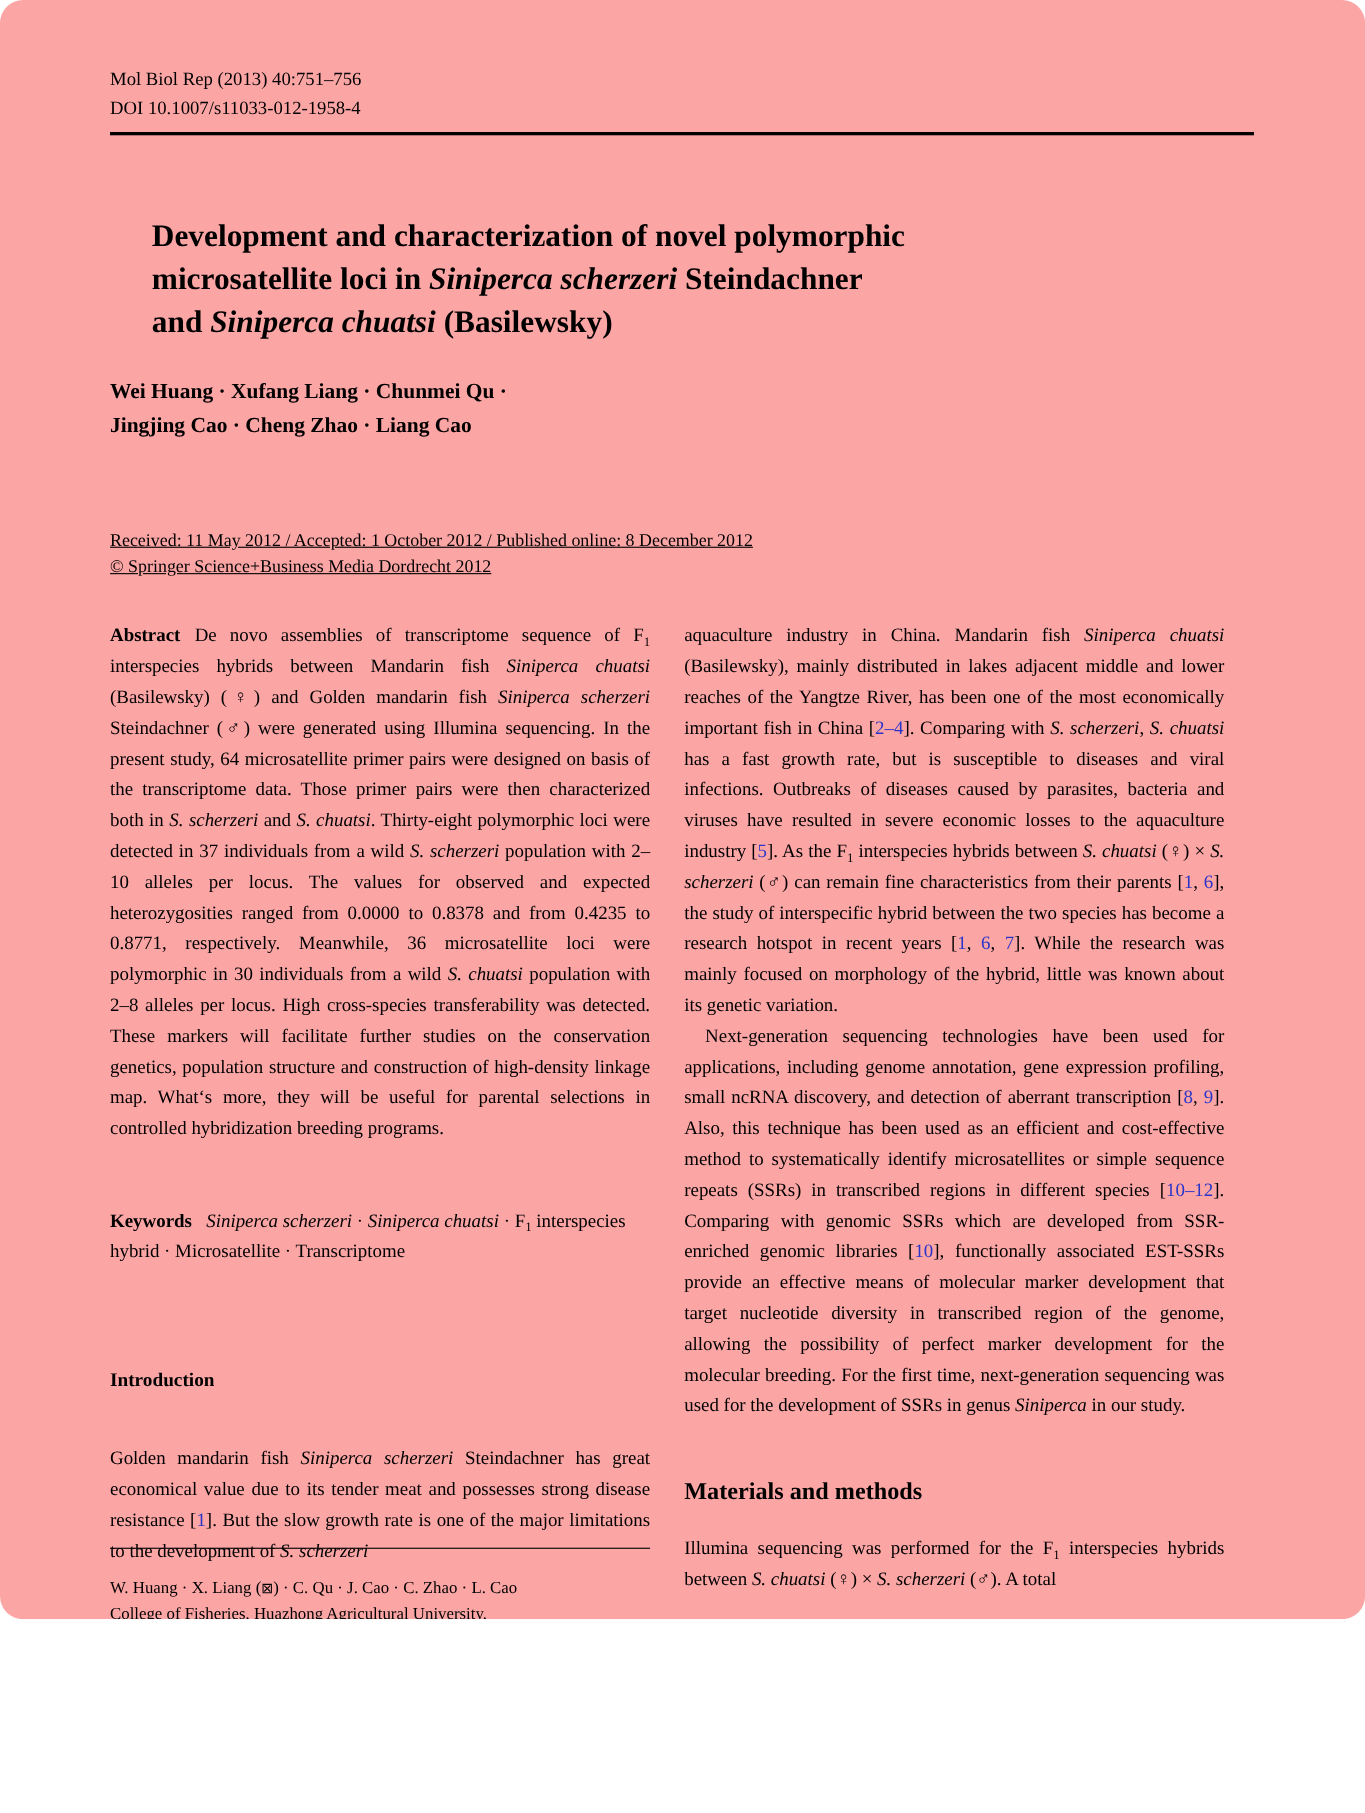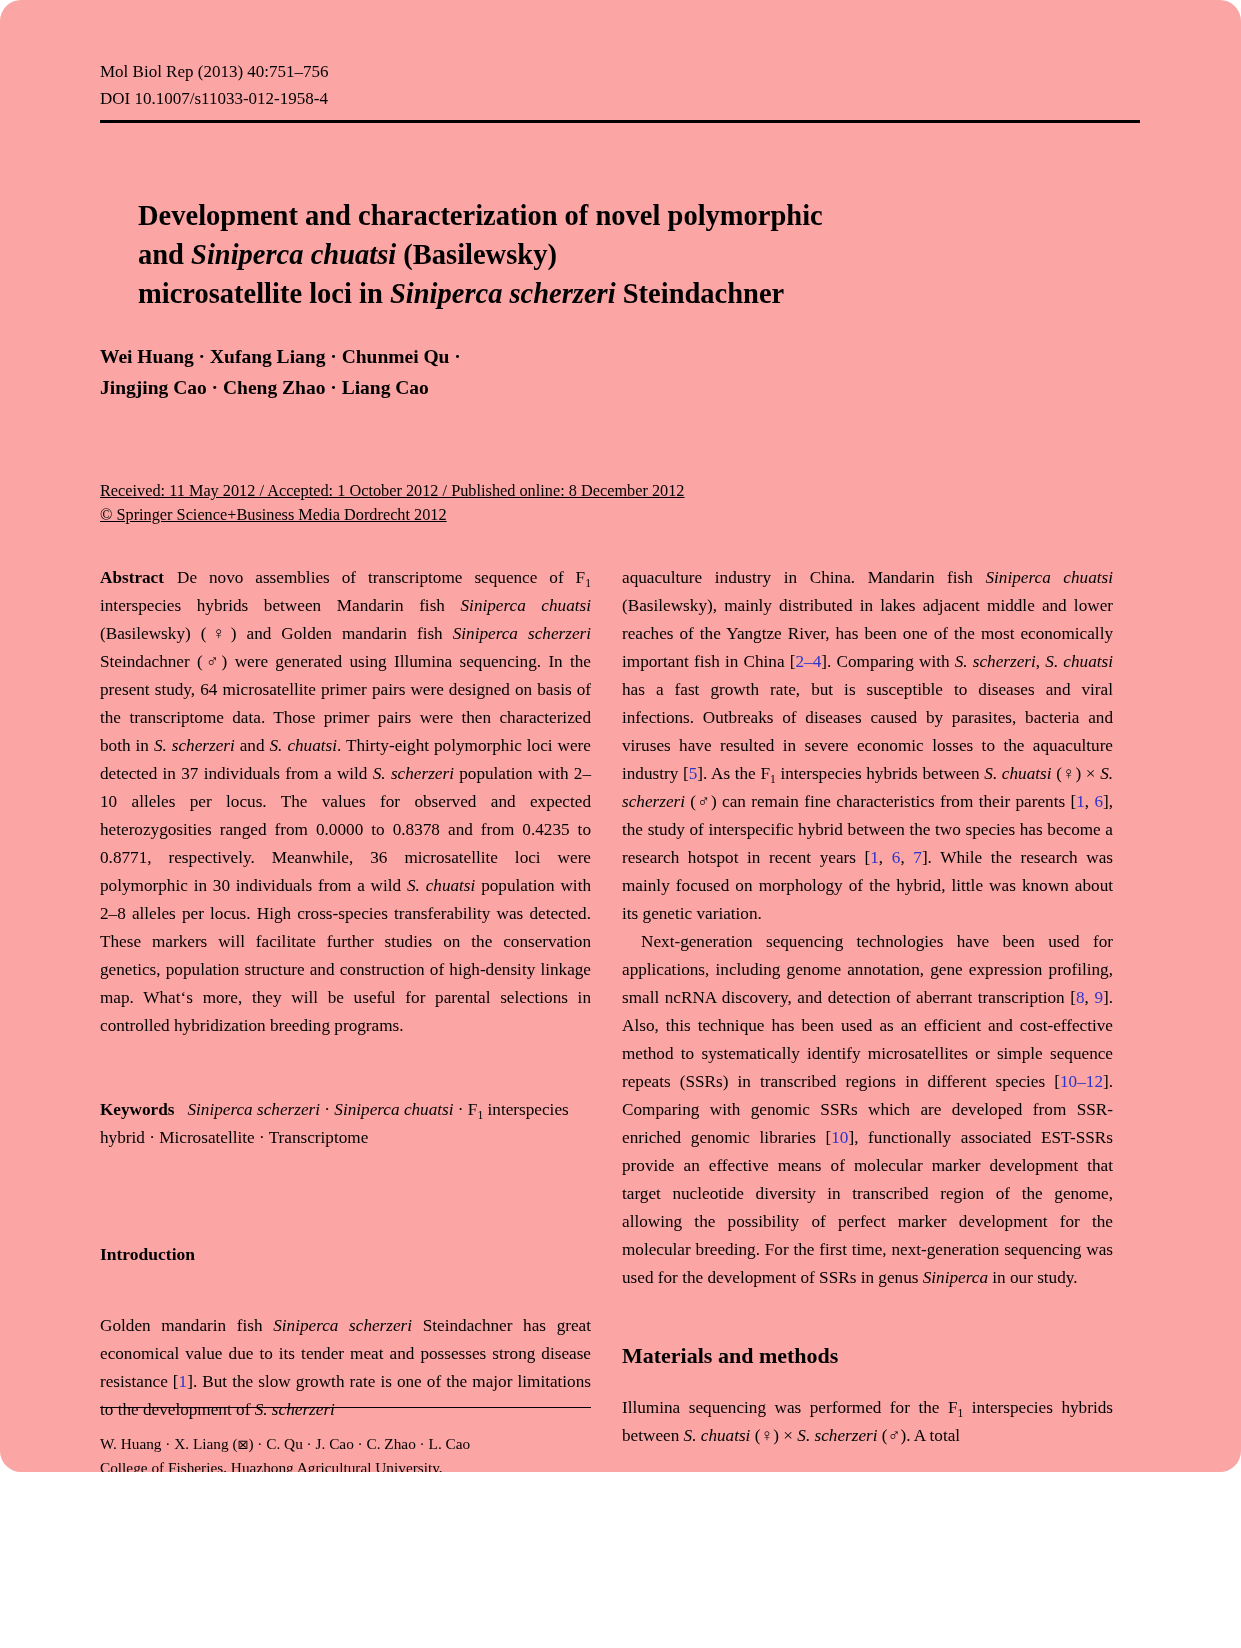--- a/index.html
+++ b/index.html
@@ -48,22 +48,22 @@
 
   <div class="journal-header">
     <div>Mol Biol Rep (2013) 40:751–756</div>
     <div>DOI 10.1007/s11033-012-1958-4</div>
   </div>
 
   <div class="header-rule"></div>
 
   <h1 class="article-title">
     <div><span>Development and characterization of novel polymorphic</span></div>
+    <div><span>microsatellite loci in </span><span style="font-style: italic;">Siniperca scherzeri</span><span> Steindachner</span></div>
     <div><span>and </span><span style="font-style: italic;">Siniperca chuatsi</span><span> (Basilewsky)</span></div>
-    <div><span>microsatellite loci in </span><span style="font-style: italic;">Siniperca scherzeri</span><span> Steindachner</span></div>
   </h1>
 
   <div class="authors">
     <div>Wei Huang · Xufang Liang · Chunmei Qu ·</div>
     <div>Jingjing Cao · Cheng Zhao · Liang Cao</div>
   </div>
 
   <div class="meta">
     <div>Received: 11 May 2012 / Accepted: 1 October 2012 / Published online: 8 December 2012</div>
     <div>© Springer Science+Business Media Dordrecht 2012</div>

